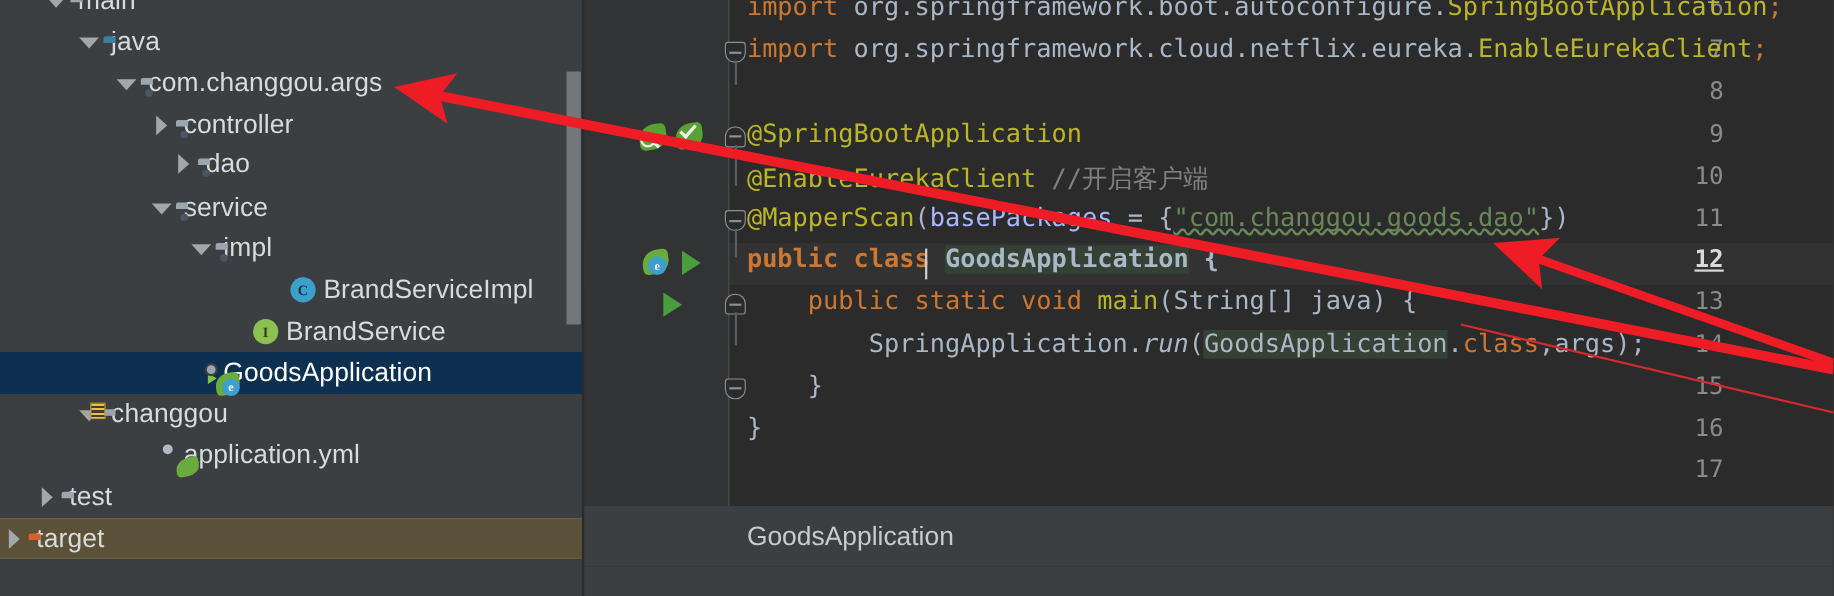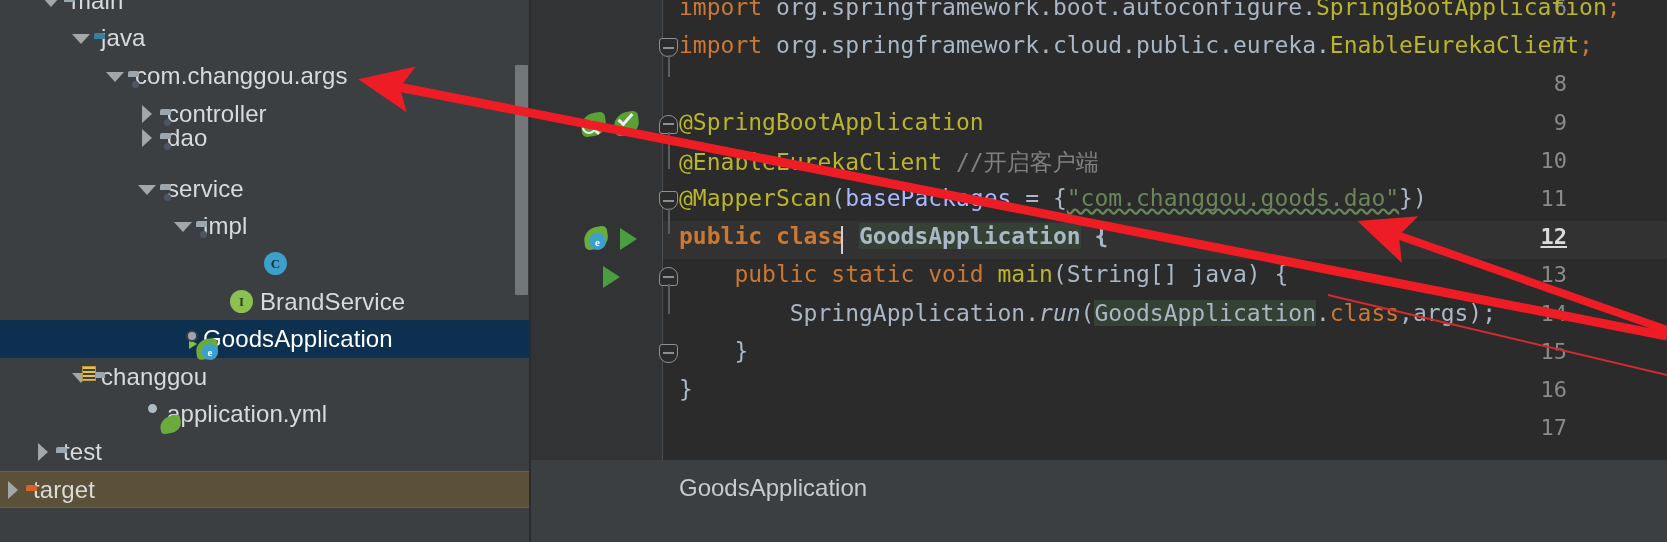--- a/index.html
+++ b/index.html
@@ -185,21 +185,21 @@
           <span class="arrow down"></span>
           <span class="ico"><span class="folder gray pkg"></span></span>
           <span class="tree-label">com.changgou.args</span>
         </div>
         <div class="tree-row" style="position: absolute; left: 0px; right: 0px; top: 94.8px;">
           <span style="display:inline-block;width:134px"></span>
           <span class="arrow right"></span>
           <span class="ico"><span class="folder gray pkg"></span></span>
           <span class="tree-label">controller</span>
         </div>
-        <div class="tree-row" style="position: absolute; left: 0px; right: 0px; top: 119px;">
+        <div class="tree-row" style="position: absolute; left: 0px; right: 0px; top: 130px; padding-left: 20px;">
           <span style="display:inline-block;width:134px"></span>
           <span class="arrow right"></span>
           <span class="ico"><span class="folder gray pkg"></span></span>
           <span class="tree-label">dao</span>
         </div>
         <div class="tree-row" style="position: absolute; left: 0px; right: 0px; top: 170px;">
           <span style="display:inline-block;width:134px"></span>
           <span class="arrow down"></span>
           <span class="ico"><span class="folder gray pkg"></span></span>
           <span class="tree-label">service</span>
@@ -209,20 +209,21 @@
           <span class="arrow down"></span>
           <span class="ico"><span class="folder gray pkg"></span></span>
           <span class="tree-label">impl</span>
         </div>
         <div class="tree-row" style="position: absolute; left: 0px; right: 0px; top: 245.2px;">
           <span style="display:inline-block;width:238px"></span>
           <span class="arrow none"></span>
           <span class="ico">
             <span class="circ c">C</span>
           </span>
+          <span class="tree-label">BrandServiceImpl</span>
         </div>
         <div class="tree-row" style="position: absolute; left: 0px; right: 0px; top: 282.8px;">
           <span style="display:inline-block;width:204px"></span>
           <span class="arrow none"></span>
           <span class="ico">
             <span class="circ i">I</span>
           </span>
           <span class="tree-label">BrandService</span>
         </div>
         <div class="tree-row selected" style="position: absolute; left: 0px; right: 0px; top: 320.4px;">
@@ -304,21 +305,21 @@
         <div class="fold minusup" style="top: 267.4px;">
           <span class="box"></span>
         </div>
         <div class="foldline" style="top: 284.4px; height: 29.84px;"></div>
         <div class="fold minus" style="top: 343.8px;">
           <span class="box"></span>
         </div>
       </div>
     <div id="code-lines">
         <div class="code" style="top: -6px;"><span class="kw">import </span><span>org.springframework.boot.autoconfigure.</span><span class="anno">SpringBootApplication</span><span class="kw">;</span></div>
-        <div class="code" style="top: 32.2px;"><span class="kw">import </span><span>org.springframework.cloud.public.eureka.</span><span class="anno">EnableEurekaClient</span><span class="kw">;</span></div>
+        <div class="code" style="top: 32.2px;"><span class="kw">import </span><span>org.springframework.cloud.netflix.eureka.</span><span class="anno">EnableEurekaClient</span><span class="kw">;</span></div>
         <div class="code" style="top: 70.4px;"></div>
         <div class="code" style="top: 108.6px;"><span class="anno">@SpringBootApplication</span></div>
         <div class="code" style="top: 146.8px;"><span class="anno">@EnableEurekaClient</span><span> </span><span class="cmt">//开启客户端</span></div>
         <div class="code" style="top: 185px;"><span class="anno">@MapperScan</span><span>(</span><span class="param">basePackages</span><span> = {</span><span class="str sq">"com.changgou.goods.dao"</span><span>})</span></div>
         <div class="code" style="top: 223.2px; font-weight: bold;"><span class="kw">public class </span><span class="hl">GoodsApplication</span><span> {</span></div>
         <div class="code" style="top: 261.4px;"><span class="kw">    public static void </span><span class="anno">main</span><span>(</span><span>String[] java</span><span>) {</span></div>
         <div class="code" style="top: 299.6px;"><span>        SpringApplication.</span><span class="ital">run</span><span>(</span><span class="hl">GoodsApplication</span><span>.</span><span class="kw">class</span><span>,args</span><span>);</span></div>
         <div class="code" style="top: 337.8px;"><span>    }</span></div>
         <div class="code" style="top: 376px;"><span>}</span></div>
         <div class="code" style="top: 414.2px;"></div>

